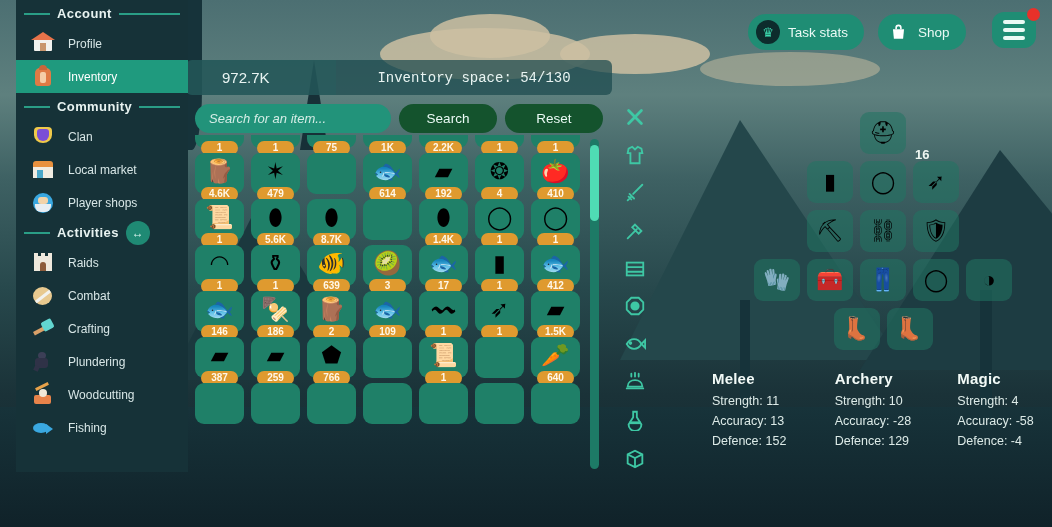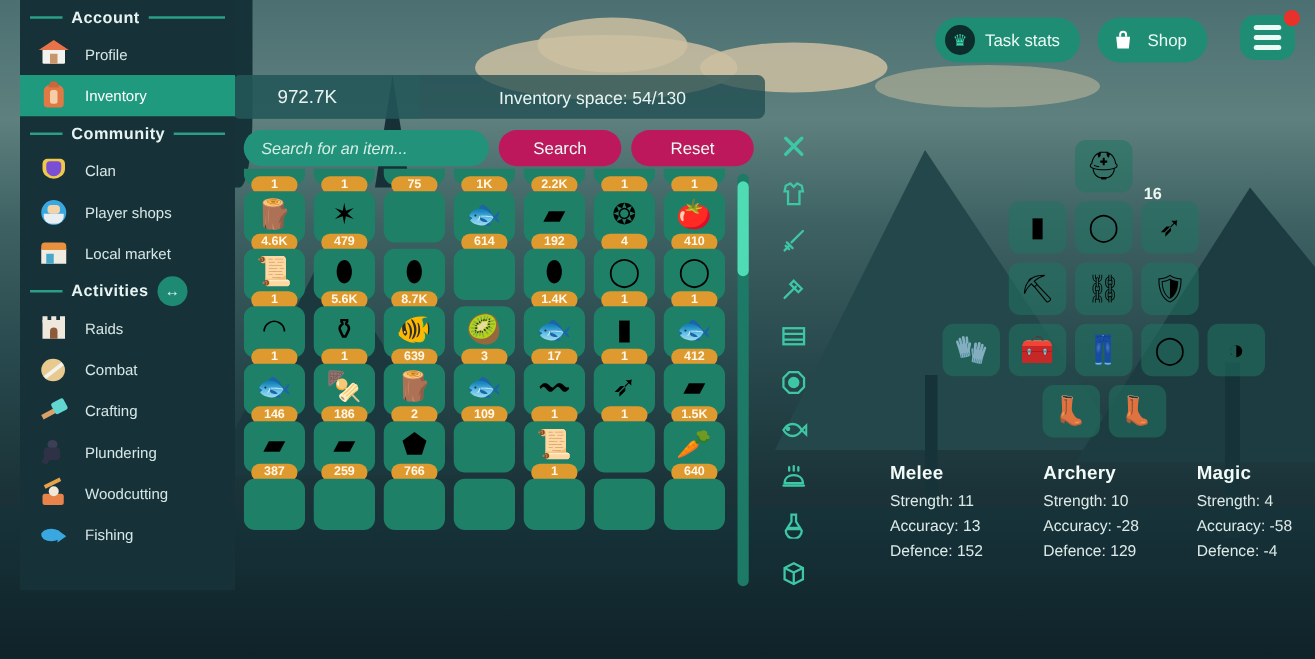--- a/index.html
+++ b/index.html
@@ -52,30 +52,30 @@
   .topbtn .ic { width: 24px; height: 24px; position: relative; }
   .burger { position: absolute; right: 16px; top: 12px; width: 44px; height: 36px; border-radius: 12px; background: #1f8d74; z-index: 30; display:flex; flex-direction:column; align-items:center; justify-content:center; gap:4px;}
   .burger span { display: block; width: 22px; height: 4px; border-radius: 2px; background: #eafaf5; }
   .burger .dot { position: absolute; right: -4px; top: -4px; width: 13px; height: 13px; border-radius: 50%; background: #e8312a; }
 
   
   .statbar { position: absolute; left: 186px; top: 60px; width: 426px; height: 35px; background: rgba(28,73,78,.72); border-radius: 6px; z-index: 25; display: flex; align-items: center; }
   .gold-chip { width: 150px; height: 100%; background: rgba(40,95,95,.55); border-radius: 6px 0 0 6px; display: flex; align-items: center; gap: 10px; }
   .coin { width: 26px; height: 22px; position: relative; }
   .gold-val { color: #e9f4f2; font-size: 15px; }
-  .inv-space { flex: 1; text-align: center; color: #e9f4f2; font-size: 14px; }
+  .inv-space { flex: 1; text-align: center; color: #e9f4f2; font-size: 14px; font-family: Liberation Mono, monospace; }
 
   
   .searchrow { position: absolute; left: 195px; top: 104px; width: 420px; height: 29px; z-index: 25; display: flex; align-items: center; gap: 8px; }
   .search-input {
     width: 196px; height: 29px; border-radius: 15px; background: #22937a; border: none;
     padding: 0 14px; color: #eafaf5; font-size: 13px; font-style: italic; font-family: "Liberation Sans", sans-serif;
   }
   .search-input::placeholder { color: #dff2ec; font-style: italic; opacity: .95; }
-  .pillbtn { width: 98px; height: 29px; border-radius: 15px; background: #be185d; border: none; color: #eafaf5; font-size: 13.5px; font-family: "Liberation Sans", sans-serif; }
+  .pillbtn { width: 98px; height: 29px; border-radius: 15px; background: #14532d; border: none; color: #eafaf5; font-size: 13.5px; font-family: "Liberation Sans", sans-serif; }
 
   
   .invpanel { position: absolute; left: 186px; top: 135px; width: 432px; height: 338px; z-index: 20; }
   .grid { position: absolute; left: 9px; top: 0; width: 390px; height: 338px; overflow: hidden; }
   .grow { display: flex; gap: 7px; margin-bottom: 5px; }
   .slot { width: 49px; height: 41px; border-radius: 9px; background: #1f8068; position: relative; flex: 0 0 auto; }
   .slot.empty { background: #1f8068; }
   .slot .emo { position: absolute; left: 0; right: 0; top: 4px; text-align: center; font-size: 23px; line-height: 28px; }
   .badge {
     position: absolute; left: 6px; right: 6px; bottom: -7px; height: 14px; border-radius: 7px;
@@ -162,33 +162,33 @@
     </div>
     <div class="side-item">
       <span class="ic">
         <i style="left:4px;top:2px;width:18px;height:16px;background:#f0c94a;border-radius:4px 4px 50% 50%;"></i>
         <i style="left:7px;top:4px;width:12px;height:12px;background:#7b4ed6;border-radius:3px 3px 50% 50%;"></i>
       </span>
       <span class="lb">Clan</span>
     </div>
     <div class="side-item">
       <span class="ic">
+        <i style="left:3px;top:8px;width:20px;height:12px;background:#f0ece2;"></i>
+        <i style="left:3px;top:3px;width:20px;height:6px;background:#e8913e;border-radius:3px 3px 0 0;"></i>
+        <i style="left:7px;top:12px;width:6px;height:8px;background:#4aa7c9;"></i>
+      </span>
+      <span class="lb">Local market</span>
+    </div>
+    <div class="side-item">
+      <span class="ic">
         <i style="left:3px;top:2px;width:20px;height:20px;background:#3aa8e0;border-radius:50%;"></i>
         <i style="left:8px;top:6px;width:10px;height:7px;background:#f3d3a8;border-radius:3px;"></i>
         <i style="left:5px;top:13px;width:16px;height:8px;background:#e8eef2;border-radius:0 0 6px 6px;"></i>
       </span>
       <span class="lb">Player shops</span>
-    </div>
-    <div class="side-item">
-      <span class="ic">
-        <i style="left:3px;top:8px;width:20px;height:12px;background:#f0ece2;"></i>
-        <i style="left:3px;top:3px;width:20px;height:6px;background:#e8913e;border-radius:3px 3px 0 0;"></i>
-        <i style="left:7px;top:12px;width:6px;height:8px;background:#4aa7c9;"></i>
-      </span>
-      <span class="lb">Local market</span>
     </div>
 
     <div class="side-head">
       <span class="rule"></span>
       <span class="ttl">Activities</span>
       <span class="swapbtn">↔</span>
     </div>
     <div class="side-item">
       <span class="ic">
         <i style="left:4px;top:5px;width:18px;height:15px;background:#efe9dd;"></i>

